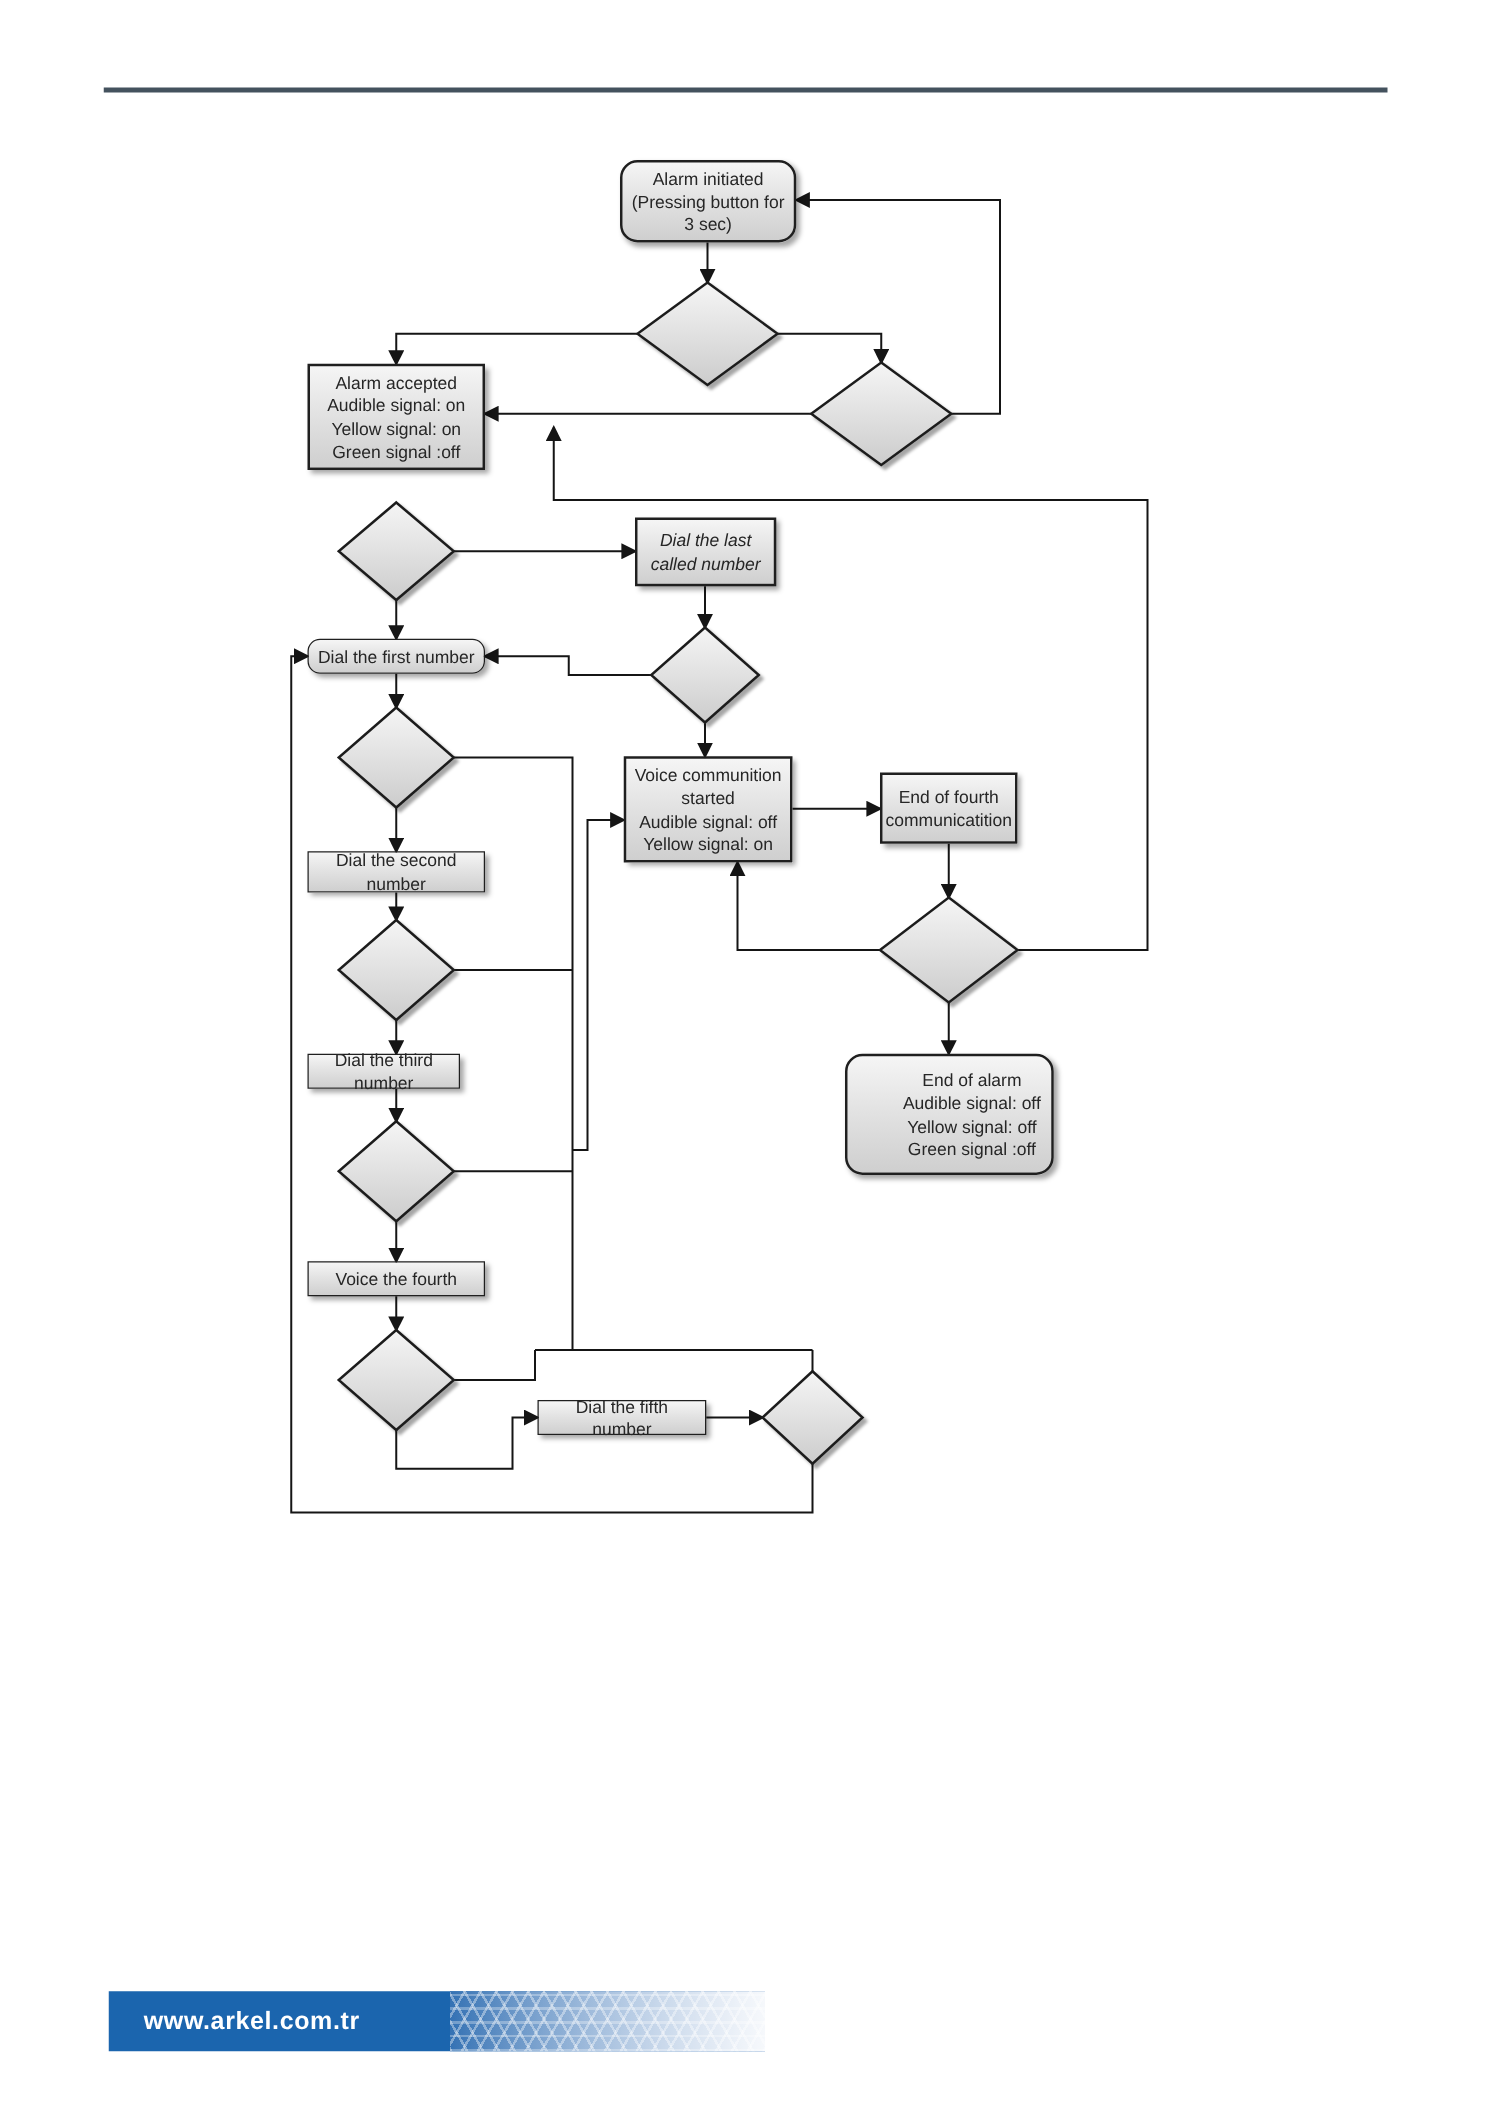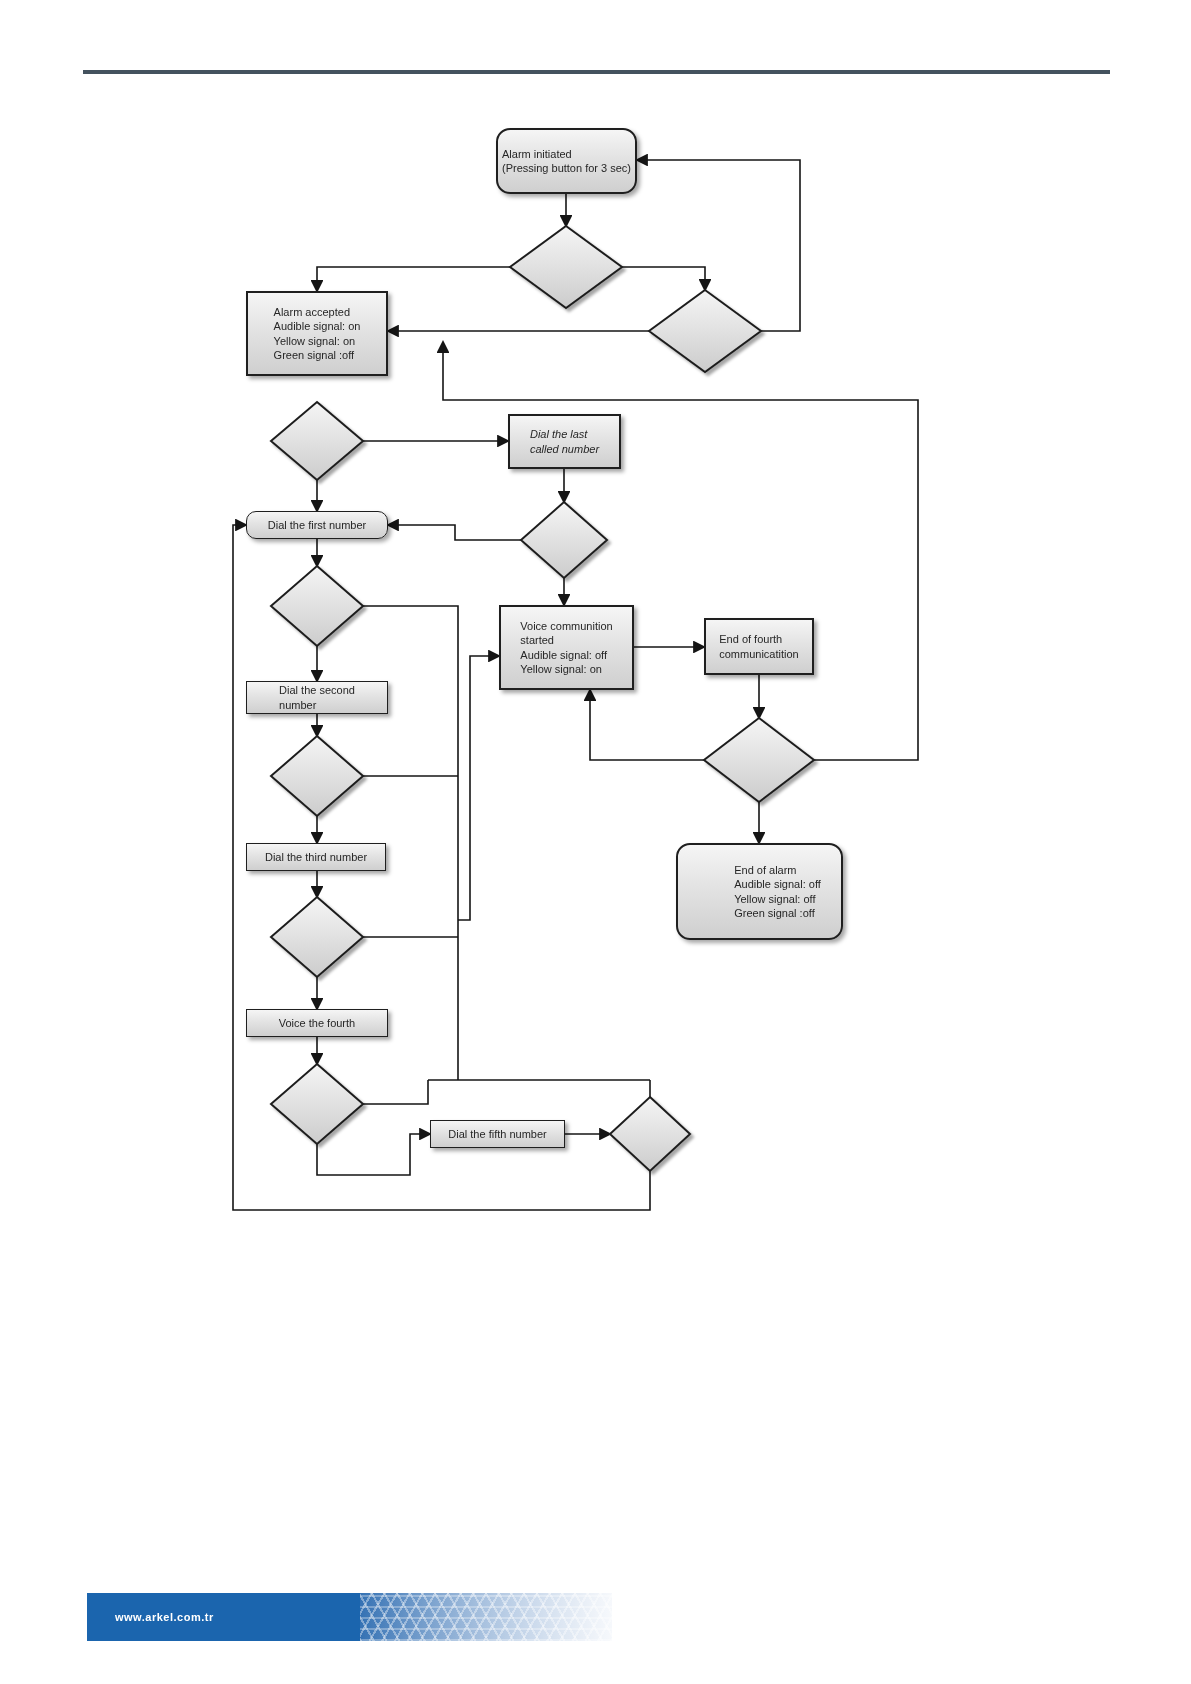--- a/index.html
+++ b/index.html
@@ -1,37 +1,37 @@
 <!DOCTYPE html>
 <html><head>
 <meta charset="utf-8">
 <style>
   html,body{margin:0;padding:0;background:#ffffff;}
   .page{position:relative;width:1191px;height:1684px;background:#fff;overflow:hidden;
         font-family:"Liberation Sans", sans-serif;}
   .top-rule{position:absolute;left:83px;top:70px;width:1027px;height:4px;background:#44525e;}
   .diagram-svg{position:absolute;left:0;top:0;}
   .node{position:absolute;display:flex;align-items:center;justify-content:center;
-        white-space:pre-line;font-size:11px;line-height:1.3;color:#262626;
+        text-align:center;white-space:pre-line;font-size:14px;line-height:1.3;color:#262626;
         background:linear-gradient(to bottom,#f5f5f5 0%,#e3e3e3 45%,#cfcfcf 100%);
         border:2px solid #1f1f1f;box-shadow:3px 3px 4px rgba(0,0,0,0.35);
         box-sizing:border-box;padding:2px 4px;}
   .node.rounded{border-radius:14px;}
   .node.thin{border-width:1.6px;}
   .footer-bar{position:absolute;left:87px;top:1593px;width:525px;height:48px;
         background:linear-gradient(to right,#1b65ae 0%,#1b65ae 100%);}
   .footer-pattern{position:absolute;left:52%;right:0;top:0;bottom:0;
         background:
           linear-gradient(to right, rgba(255,255,255,0) 0%, rgba(255,255,255,0.92) 100%),
           repeating-linear-gradient(60deg, rgba(255,255,255,0.38) 0 2px, rgba(255,255,255,0) 2px 11px),
           repeating-linear-gradient(-60deg, rgba(255,255,255,0.38) 0 2px, rgba(255,255,255,0) 2px 11px),
           repeating-linear-gradient(0deg, rgba(255,255,255,0.30) 0 2px, rgba(255,255,255,0) 2px 11px),
           linear-gradient(to right,#3572b4,#8fadd6);}
   .footer-text{position:absolute;left:28px;top:0;height:48px;display:flex;align-items:center;
-        color:#ffffff;font-weight:bold;font-size:11px;letter-spacing:0.5px;}
+        color:#ffffff;font-weight:bold;font-size:20px;letter-spacing:0.5px;}
 </style>
 </head>
 <body>
 
 <div class="page">
 
   <div class="top-rule"></div>
 
   <svg class="diagram-svg" width="1191" height="1684" viewBox="0 0 1191 1684">
     <defs>
@@ -109,21 +109,21 @@
 Green signal :off</div>
 
   <div class="node" style="left:508px;top:414px;width:113px;height:55px;font-style:italic;">Dial the last
 called number</div>
 
   <div class="node thin" style="left:246px;top:511px;width:142px;height:28px;border-radius:10px;">Dial the first number</div>
 
   <div class="node thin" style="left:246px;top:681px;width:142px;height:33px;">Dial the second
 number</div>
 
-  <div class="node thin" style="left:246px;top:843px;width:140px;height:28px;">Dial the third number</div>
+  <div class="node thin" style="left:246px;top:843px;width:122px;height:28px;">Dial the third number</div>
 
   <div class="node thin" style="left:246px;top:1009px;width:142px;height:28px;">Voice the fourth</div>
 
   <div class="node thin" style="left:430px;top:1120px;width:135px;height:28px;">Dial the fifth number</div>
 
   <div class="node" style="left:499px;top:605px;width:135px;height:85px;">Voice communition
 started
 Audible signal: off
 Yellow signal: on</div>
 

